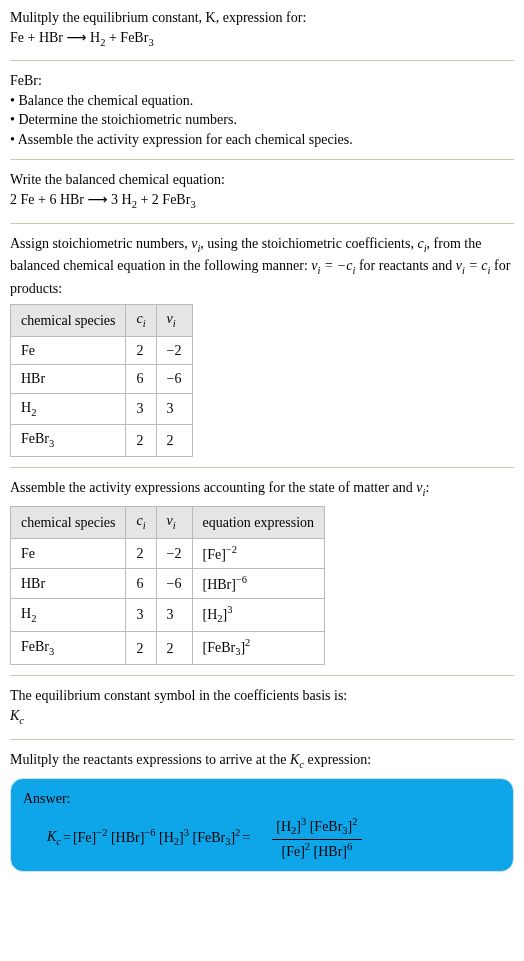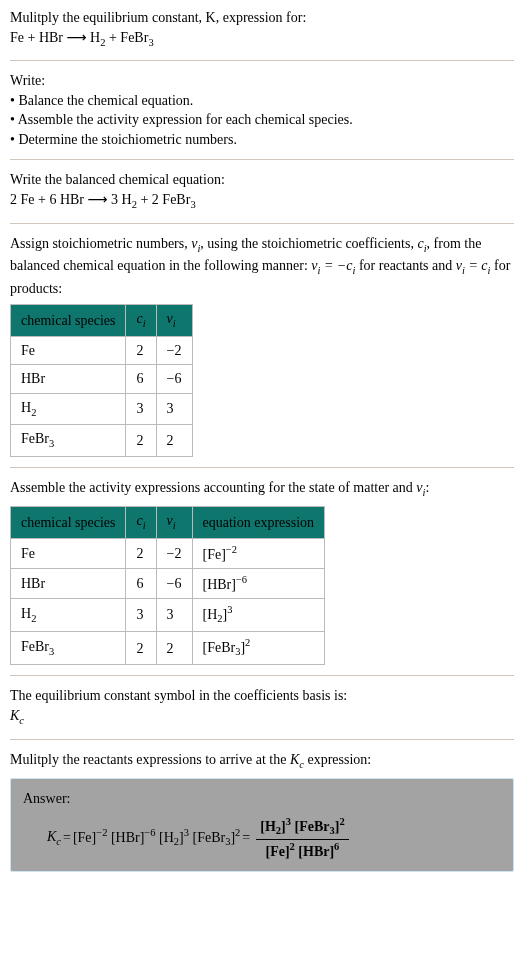--- a/index.html
+++ b/index.html
@@ -26,43 +26,42 @@
   border-collapse: collapse;
   margin-top: 6px;
 }
 table.data th, table.data td {
   border: 1px solid #bbb;
   padding: 4px 10px;
   text-align: left;
   font-weight: normal;
   font-size: 14px;
 }
-table.data th { background: #0f766e; }
+table.data th { background: #e5e5e5; }
 .answer-box {
-  background: #a3a3a3;
+  background: #0ea5e9;
   border: 1px solid #cde4f0;
   padding: 10px 12px;
   margin-top: 6px;
-  border-radius: 2px;
+  border-radius: 13px;
 }
 .answer-box .answer-label { margin-bottom: 6px; }
 .kc-line {
   display: flex;
   align-items: center;
   flex-wrap: nowrap;
   gap: 2px;
   padding-left: 24px;
 }
 .frac {
   display: inline-flex;
   flex-direction: column;
   align-items: center;
   vertical-align: middle;
-  margin-left: 4px;
-  font-weight: bold;
+  margin-left: 20px;
 }
 .frac .num, .frac .den {
   padding: 0 4px;
   white-space: nowrap;
 }
 .frac .bar {
   width: 100%;
   border-top: 1px solid #000;
 }
 .nowrap { white-space: nowrap; }
@@ -75,24 +74,24 @@
     <span>Mulitply the equilibrium constant, K, expression for:</span>
   </div>
   <div>
     Fe + HBr <span class="arrow">⟶</span> H<span class="sub">2</span> + FeBr<span class="sub">3</span>
   </div>
 </div>
 
 <hr class="divider">
 
 <div class="section">
-  <div>Write:</div>
+  <div>FeBr:</div>
   <div>• Balance the chemical equation.</div>
+  <div>• Determine the stoichiometric numbers.</div>
   <div>• Assemble the activity expression for each chemical species.</div>
-  <div>• Determine the stoichiometric numbers.</div>
 </div>
 
 <hr class="divider">
 
 <div class="section">
   <div>Write the balanced chemical equation:</div>
   <div>
     2 Fe + 6 HBr <span class="arrow">⟶</span> 3 H<span class="sub">2</span> + 2 FeBr<span class="sub">3</span>
   </div>
 </div>

